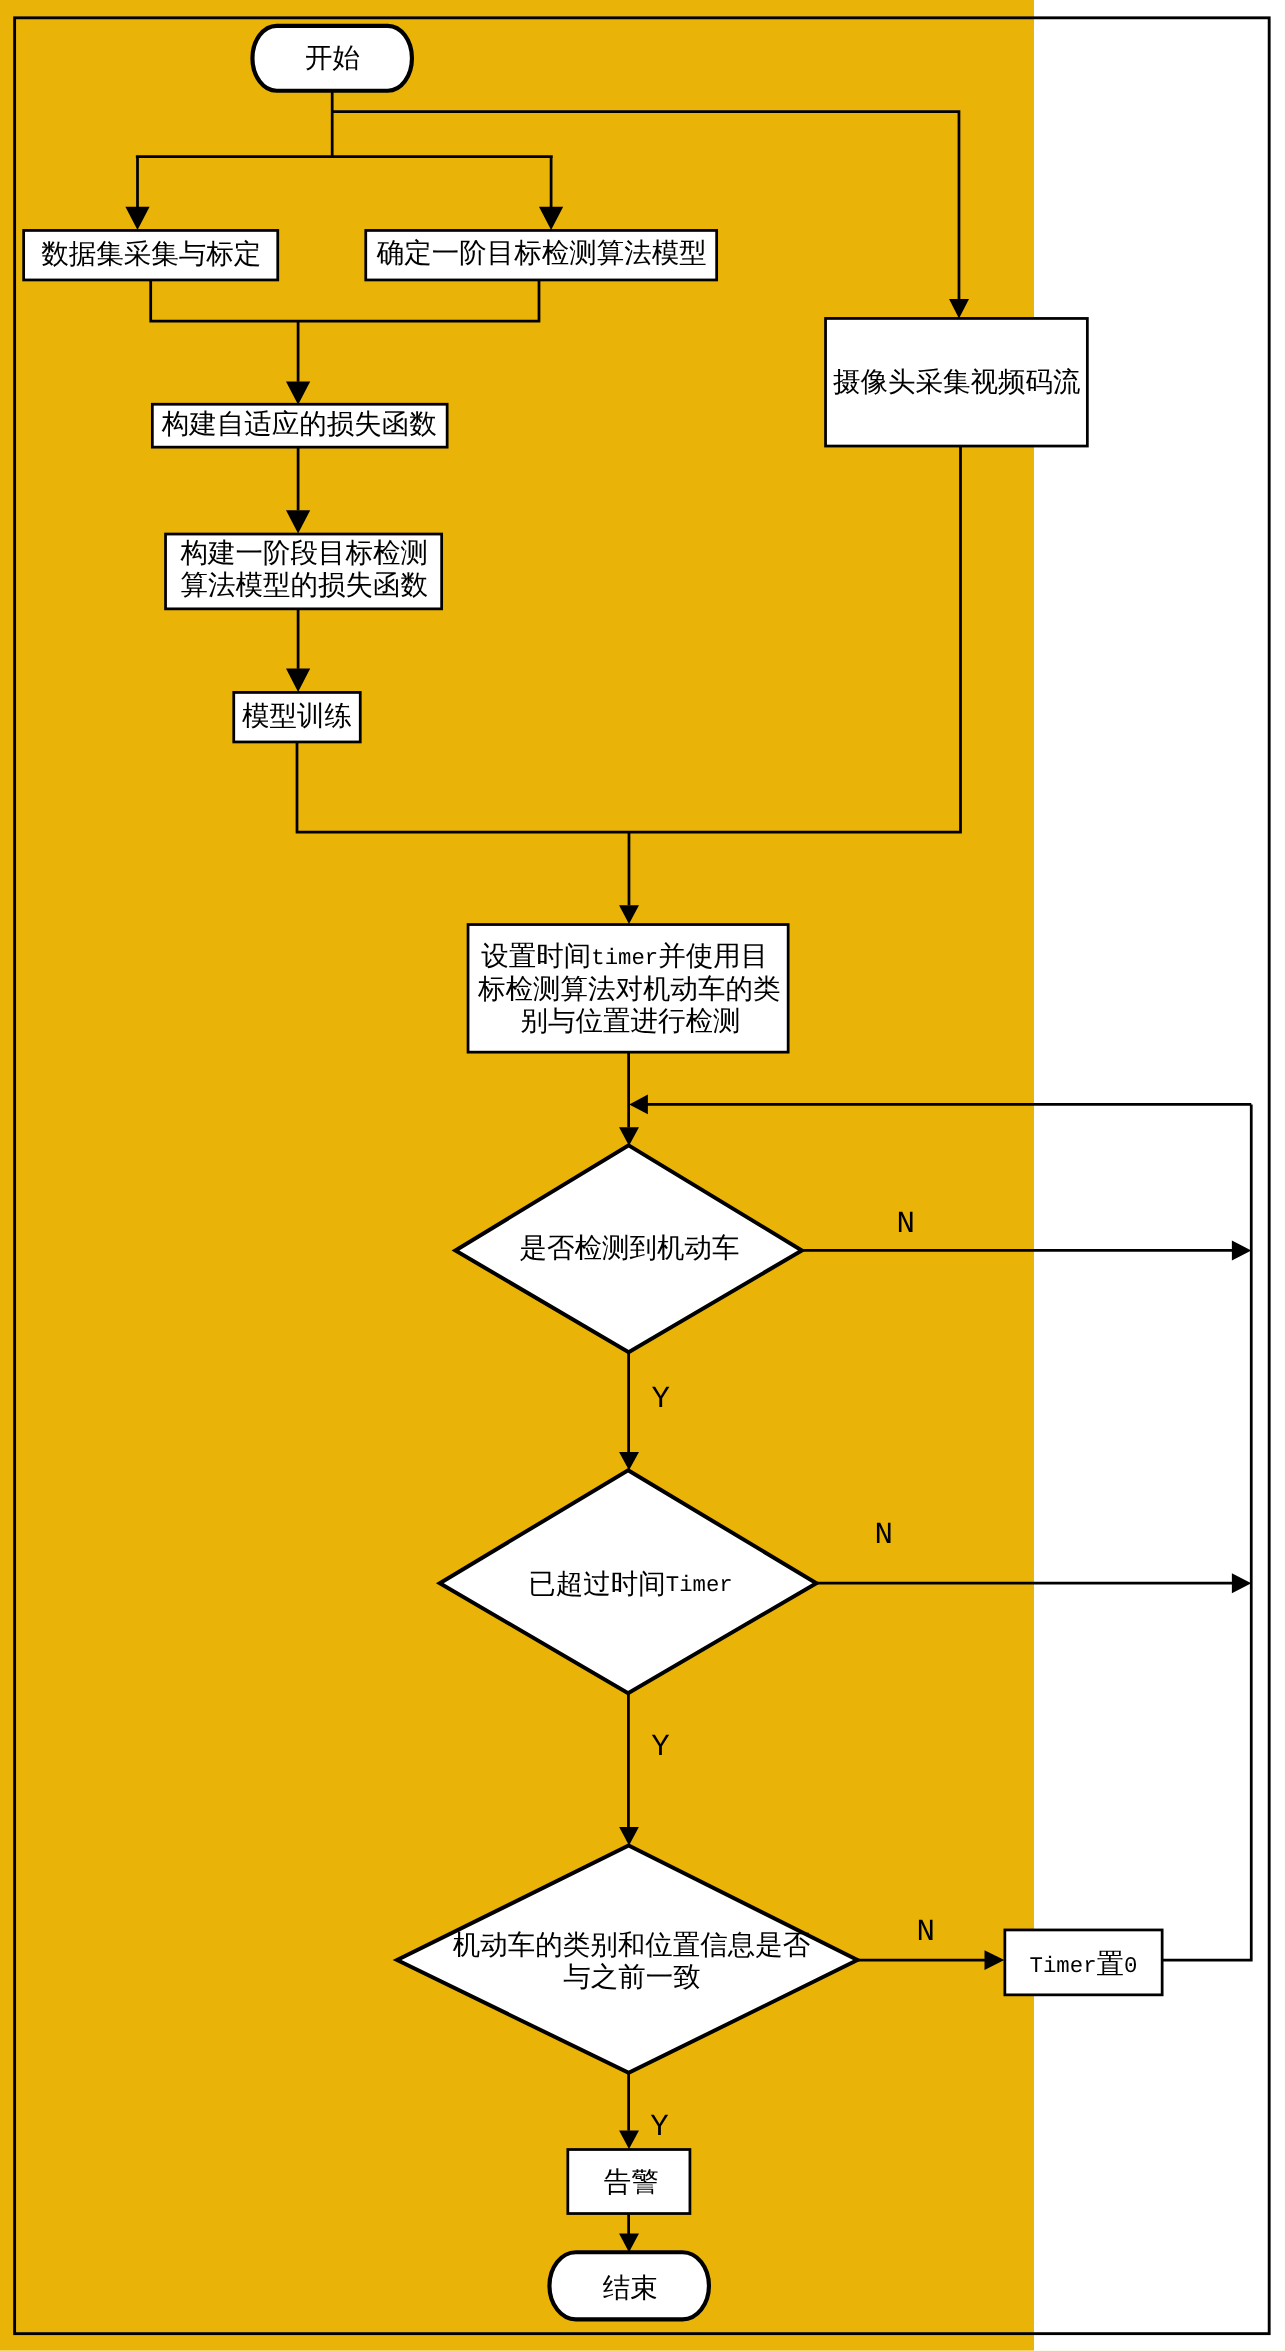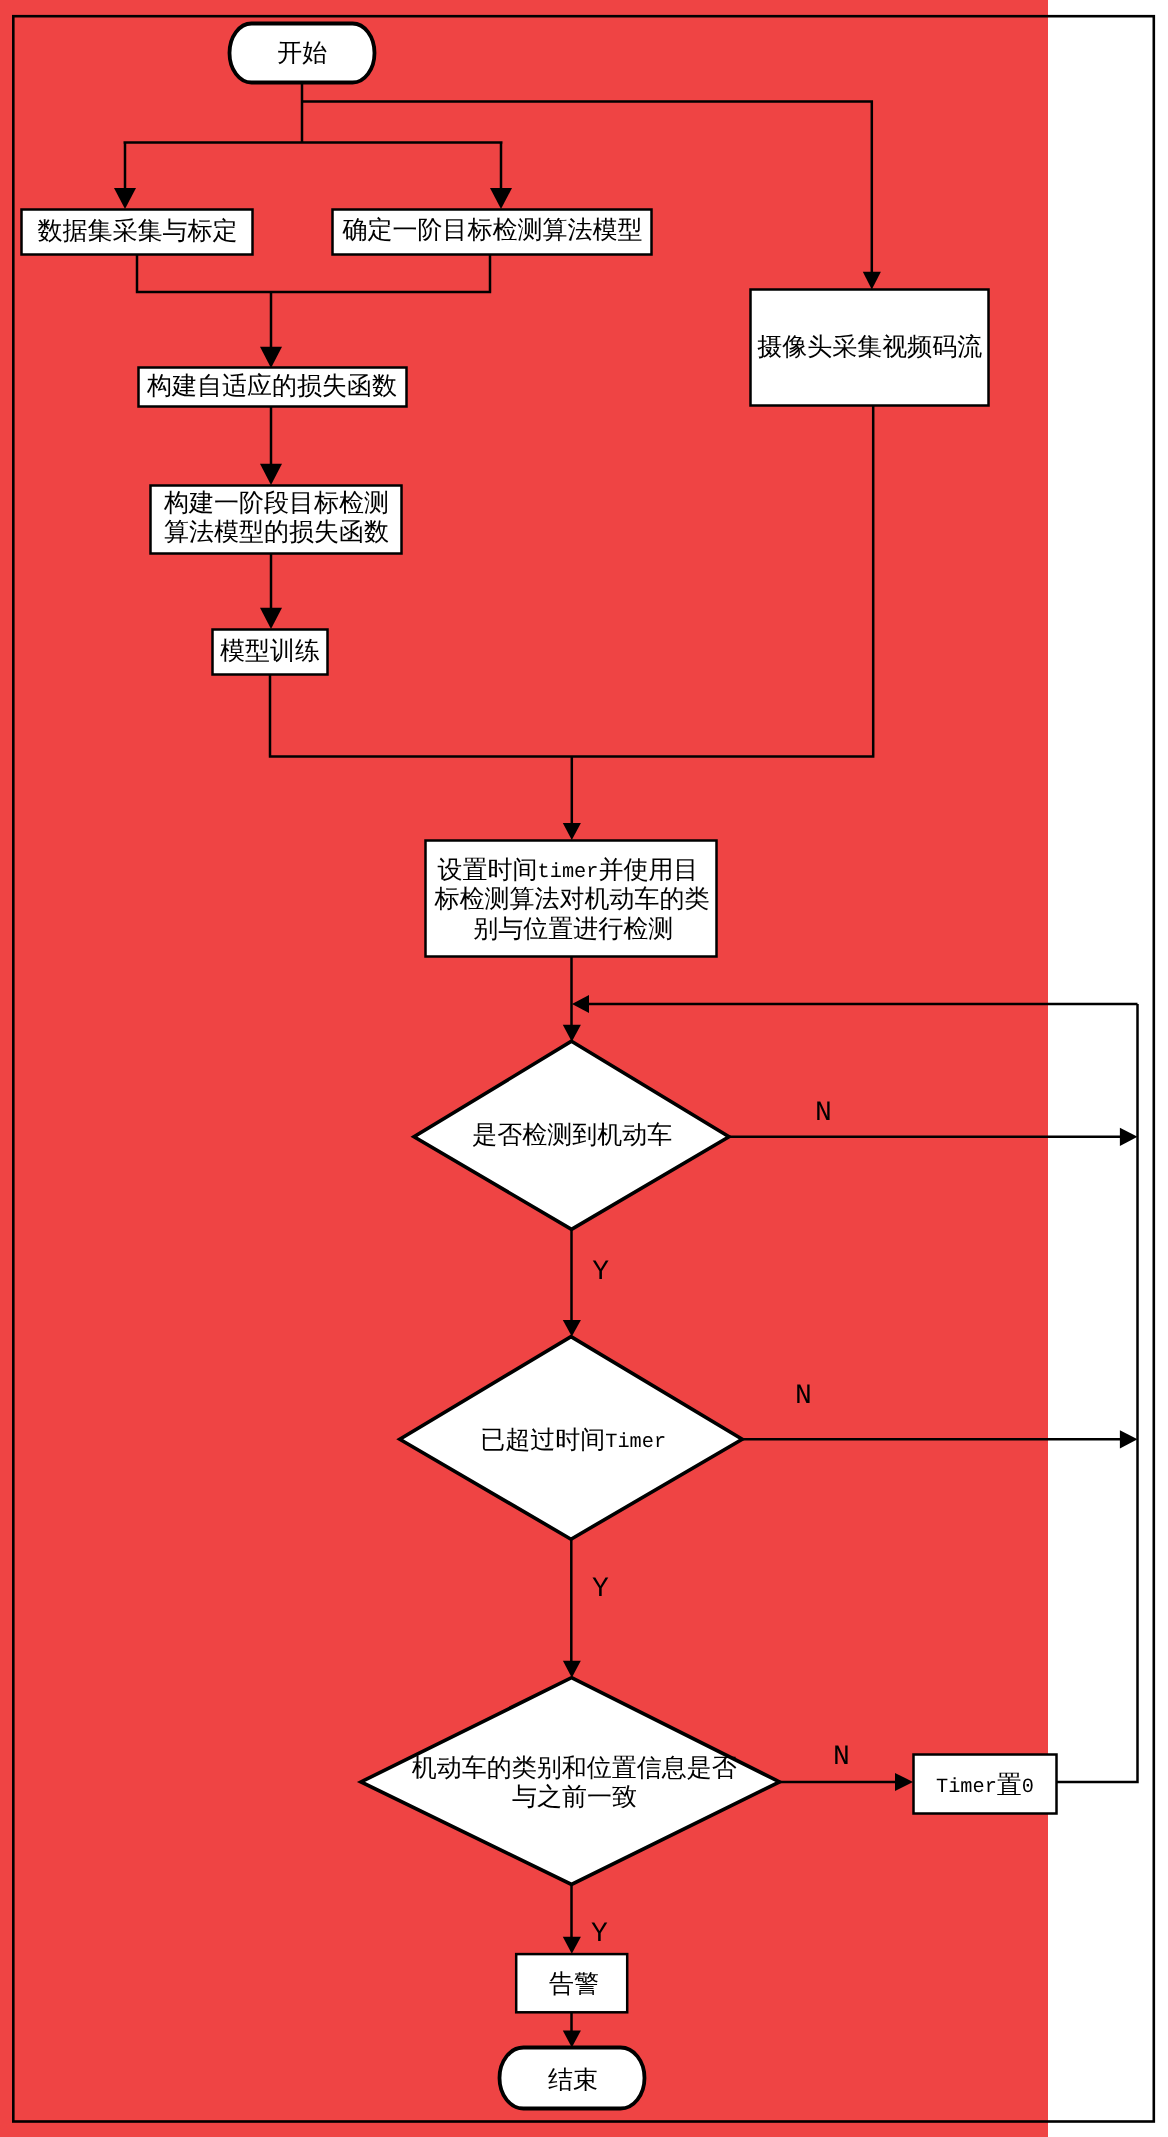--- a/index.html
+++ b/index.html
@@ -1,19 +1,19 @@
 <!DOCTYPE html>
 <html><head>
 <meta charset="utf-8">
 <title>flowchart</title>
 <style>
   html,body{margin:0;padding:0;background:#ffffff;}
   *{-webkit-font-smoothing:antialiased;text-rendering:geometricPrecision;}
   body{width:1168px;height:2137px;overflow:hidden;}
-  #stage{position:relative;width:1048px;height:2137px;background:#ef4444;}
+  #stage{position:relative;width:940px;height:2137px;background:#eab308;}
   svg#fc{position:absolute;left:0;top:0;width:1168px;height:2137px;display:block;}
   .shape{fill:#ffffff;stroke:#000000;stroke-width:2.5;}
   .round{stroke-width:3.8;}
   .dia{stroke-width:3.6;}
   .frame{fill:none;stroke:#000000;stroke-width:2.6;}
   .conn{fill:none;stroke:#000000;stroke-width:2.5;stroke-linecap:butt;}
   .head{fill:#000000;stroke:none;}
   .lbl{font-family:"Liberation Serif",serif;font-size:25px;fill:#000000;
        text-anchor:middle;dominant-baseline:middle;white-space:pre;}
   .mono{font-family:"Liberation Mono",monospace;font-size:20.3px;}

